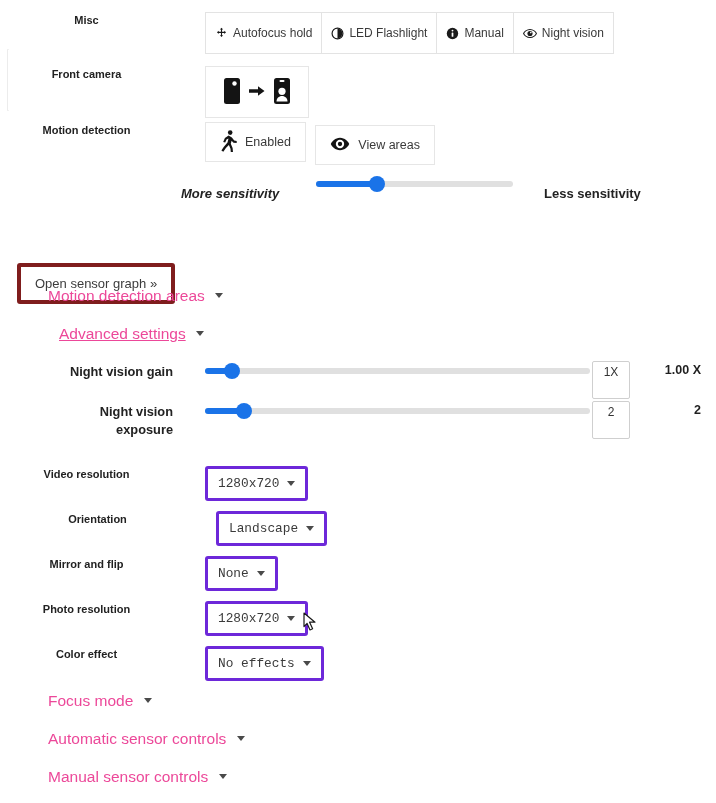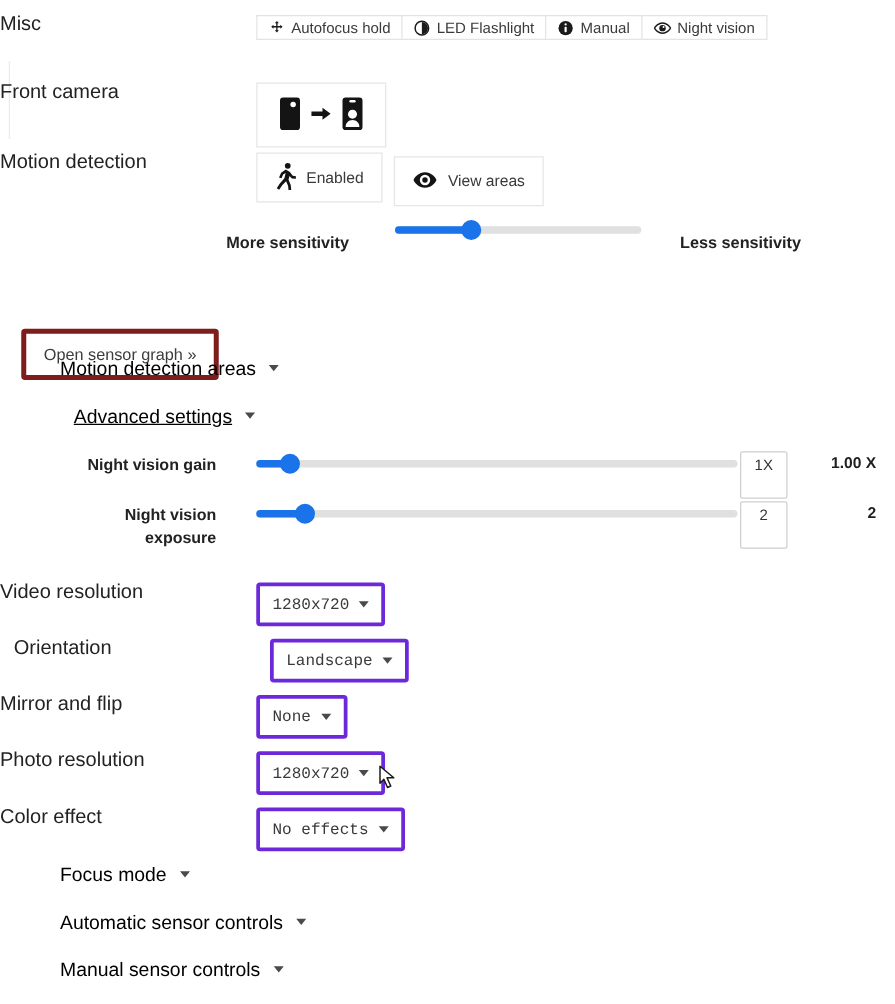--- a/index.html
+++ b/index.html
@@ -26,23 +26,23 @@
     border-bottom: 1px solid #f2f2f2;
   }
 
   .row {
     position: absolute;
     display: flex;
     align-items: flex-start;
   }
   .lbl {
     width: 173px;
-    text-align: left;
-    font-size: 16px;
-    font-weight: normal;
+    text-align: center;
+    font-size: 11px;
+    font-weight: bold;
     color: #222;
     line-height: 16px;
     padding-right: 0;
   }
   .ctl { margin-left: 32px; }
 
   
   .seg-group {
     display: flex;
     align-items: stretch;
@@ -52,21 +52,21 @@
     align-items: center;
     gap: 5px;
     border: 1px solid #e3e3e3;
     border-right: none;
     background: #fff;
     padding: 6px 9px;
     font-size: 12px;
     color: #3a3a3a;
     white-space: nowrap;
     cursor: pointer;
-    height: 20px;
+    height: 42px;
   }
   .seg:last-child { border-right: 1px solid #e3e3e3; }
   .seg svg { display: block; }
 
   
   .iconbtn {
     display: inline-flex;
     align-items: center;
     justify-content: center;
     gap: 8px;
@@ -75,21 +75,21 @@
     cursor: pointer;
     font-size: 12.5px;
     color: #3a3a3a;
   }
   .frontcam-btn { width: 104px; height: 52px; }
   .md-btn { height: 40px; padding: 0 14px; }
   .md-btn + .md-btn { margin-left: 5px; }
   .sens-label {
     font-size: 13px; font-weight: bold; color: #222;
   }
-  .sens-left { position: absolute; left: 181px; top: 186px; }
+  .sens-left { position: absolute; left: 181px; top: 186px; font-style: italic; }
   .sens-right { position: absolute; left: 544px; top: 186px; }
 
   .track {
     position: relative;
     background: #e0e0e0;
     border-radius: 3px;
     height: 6px;
   }
   .track .fill {
     position: absolute; left: 0; top: 0; height: 6px;
@@ -100,21 +100,21 @@
     width: 16px; height: 16px;
     margin-top: -8px; margin-left: -8px;
     border-radius: 50%;
     background: #1a73e8;
   }
 
   
   .collapse {
     position: absolute;
     font-size: 15.5px;
-    color: #000000;
+    color: #ec4899;
     cursor: pointer;
     white-space: nowrap;
   }
   .collapse .caret {
     display: inline-block;
     margin-left: 6px;
     border-left: 4.5px solid transparent;
     border-right: 4.5px solid transparent;
     border-top: 5px solid #4a4a4a;
     vertical-align: 3px;

